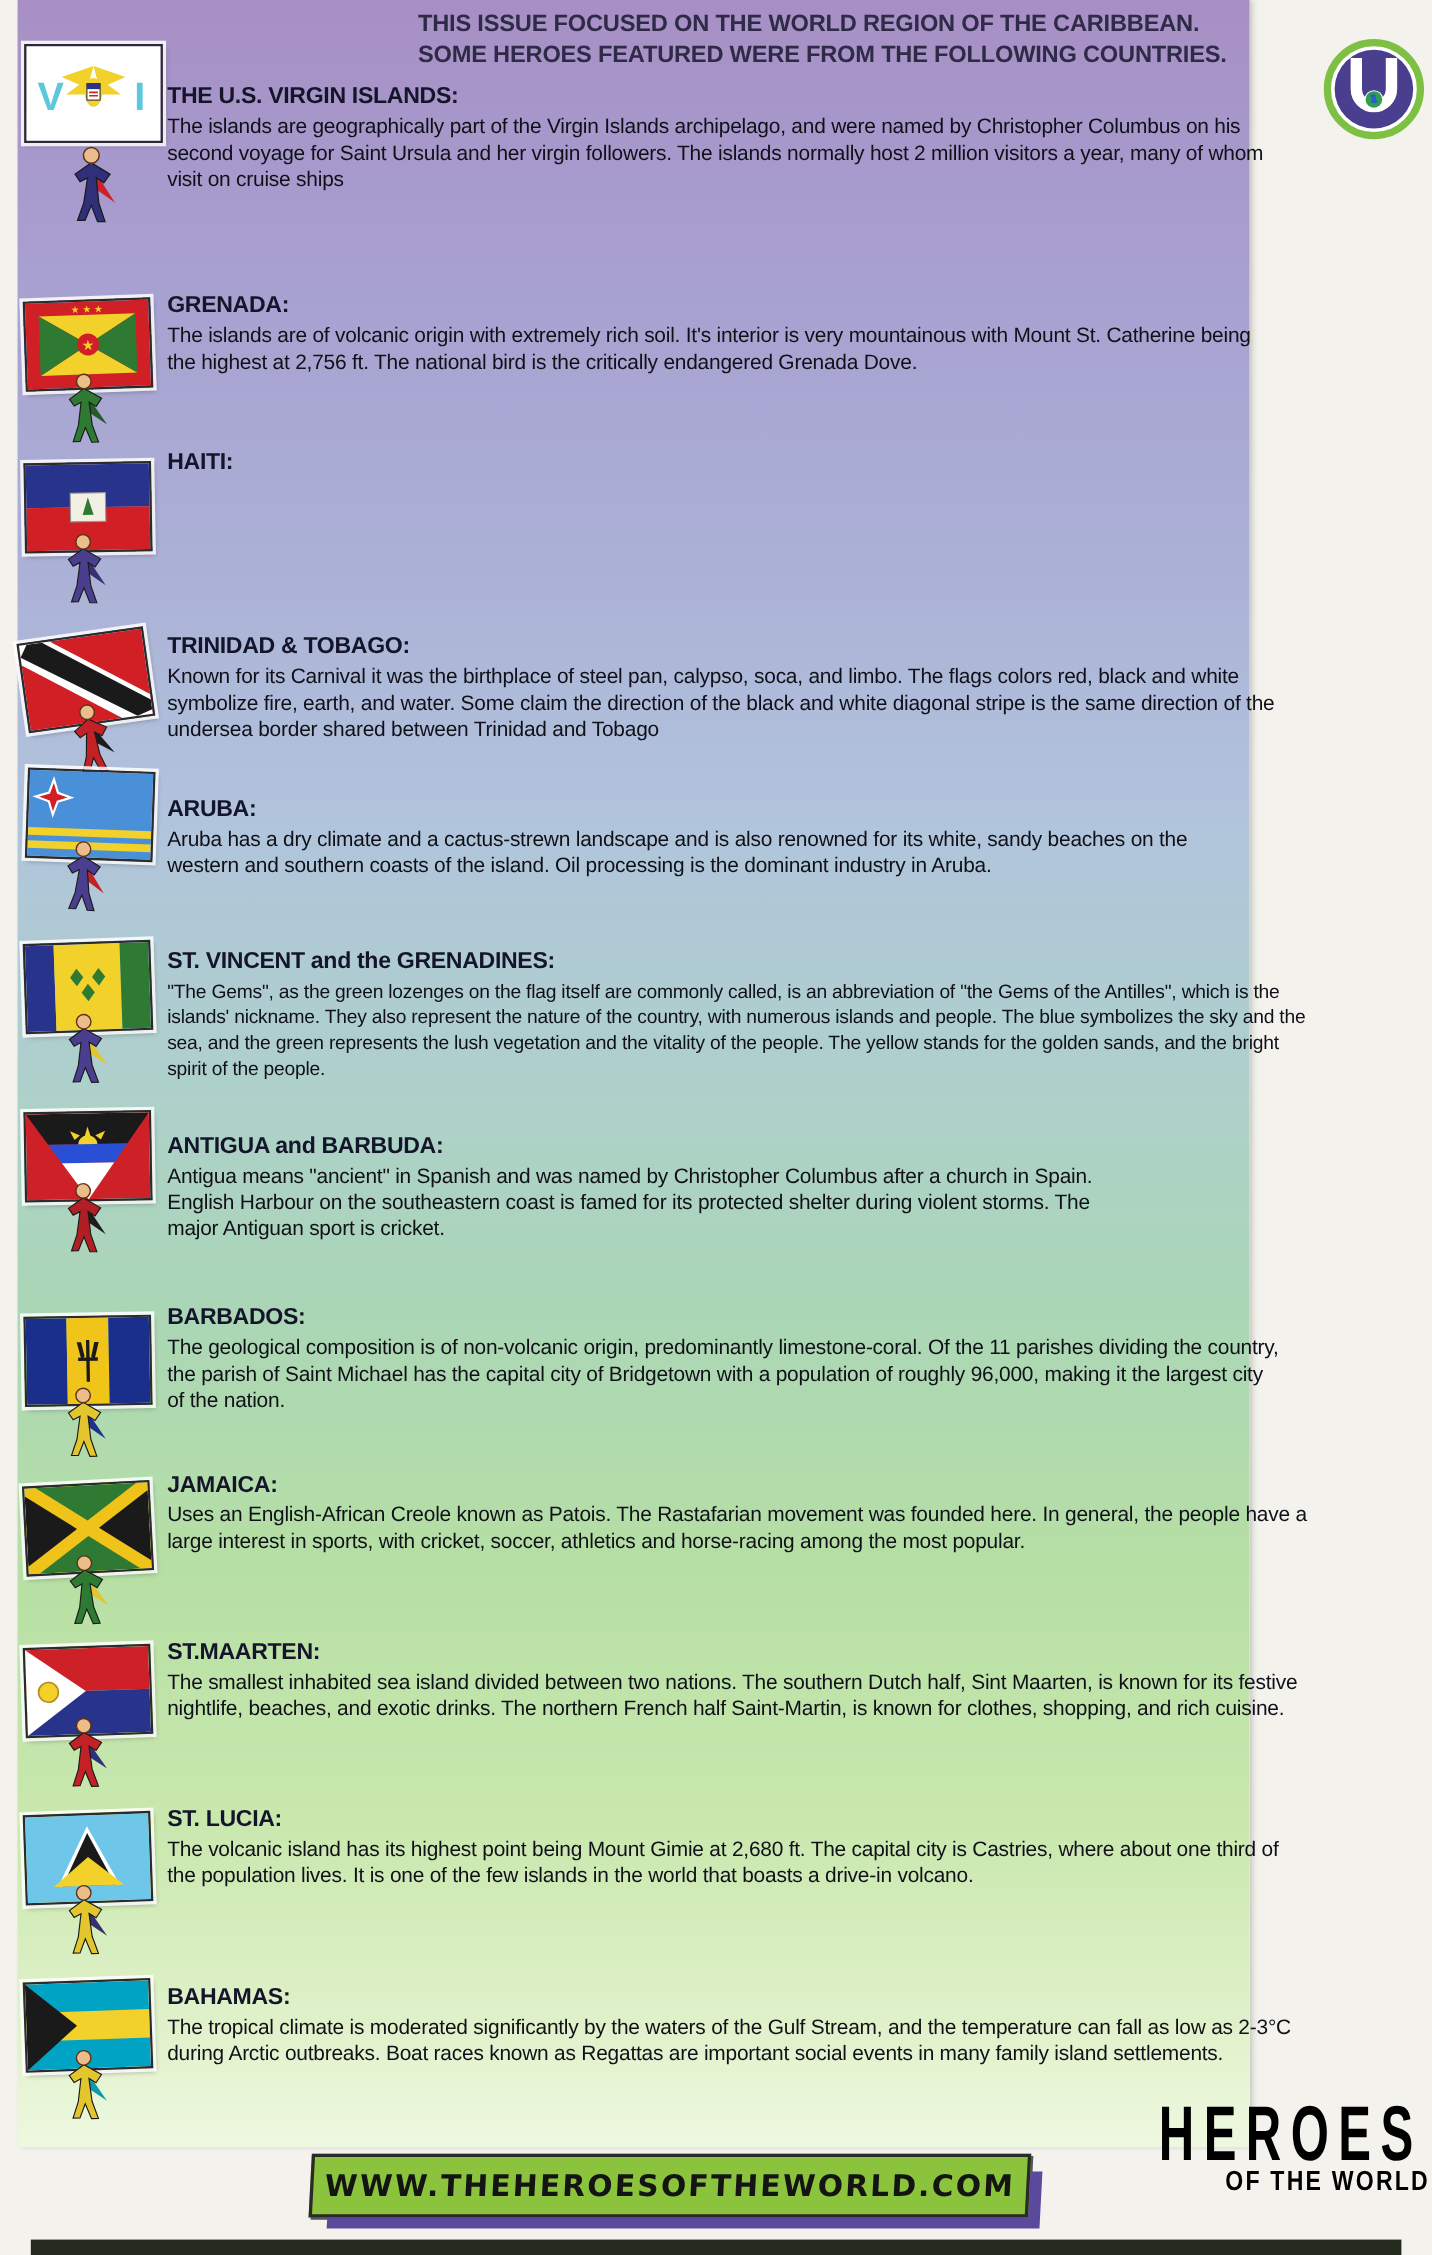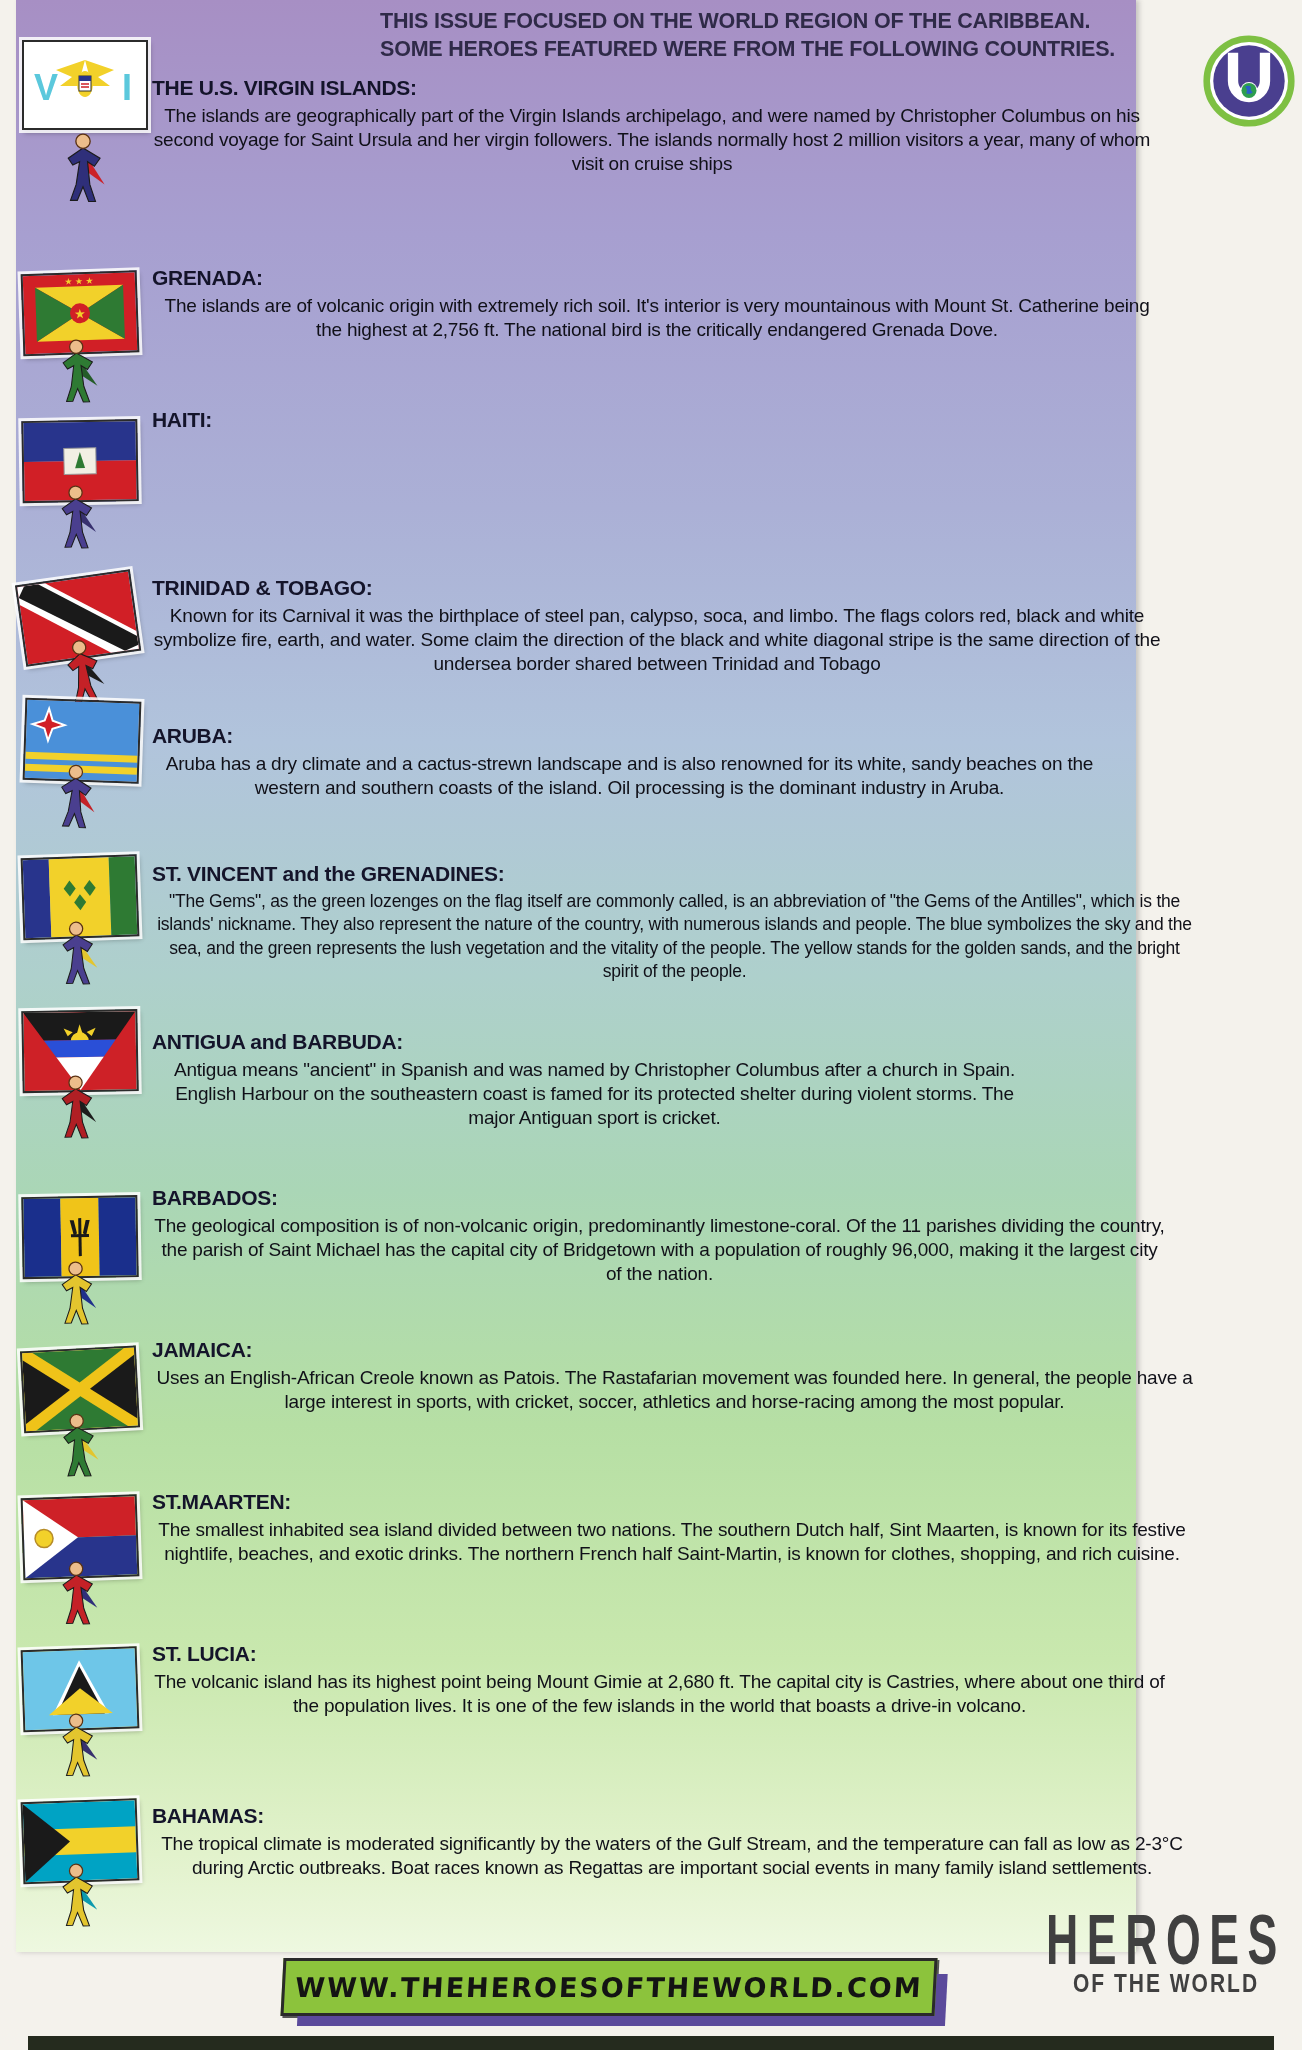--- a/index.html
+++ b/index.html
@@ -6,32 +6,32 @@
   .page{position:relative;width:1302px;height:2050px;background:#f4f2ec;overflow:hidden;
         font-family:"Liberation Sans",sans-serif;}
   .panel{position:absolute;left:16px;top:0;width:1120px;height:1952px;
         background:linear-gradient(180deg,#a78fc4 0%,#a79fd0 12%,#abb0d6 26%,#b1c4dc 38%,
                    #aed0cc 50%,#aad6b6 61%,#b6dfa4 73%,#c9e8ae 85%,#e2f2cc 95%,#eef8e0 100%);
         box-shadow:3px 0 5px rgba(60,60,60,.25);}
   .hdr{position:absolute;left:380px;top:8px;width:790px;text-align:left;
        font-weight:bold;font-size:21.5px;line-height:1.3;color:#2f2a48;letter-spacing:-0.2px;}
   section.country{position:absolute;left:152px;color:#101018;}
   section.country h2{margin:0 0 4px 0;font-size:21px;font-weight:bold;color:#14142a;letter-spacing:-0.3px;}
-  section.country p{margin:0;font-size:19px;line-height:1.26;letter-spacing:-0.2px;text-align:center;}
+  section.country p{margin:0;font-size:19px;line-height:1.26;letter-spacing:-0.2px;}
   .flagbox{position:absolute;width:130px;}
   .flag{display:block;border:2px solid #2b2b2b;
         box-shadow:0 0 0 3px rgba(255,255,255,.85),2px 3px 5px rgba(0,0,0,.3);}
   .hero-fig{position:absolute;}
   .badge{position:absolute;left:1202px;top:34px;width:94px;height:94px;}
   .web-banner{position:absolute;left:282px;top:1958px;width:648px;height:52px;
         background:#8cc33c;border:3px solid #2a2a2a;display:flex;align-items:center;justify-content:center;
         box-shadow:14px 13px 0 -3px #5b4a9b, 2px 2px 0 #555;
         font-family:"DejaVu Sans",sans-serif;font-weight:bold;font-size:27px;color:#141414;
         letter-spacing:2px;transform:skewX(-3deg);}
-  .heroes-logo{position:absolute;left:1032px;top:1898px;width:268px;text-align:center;color:#404040;}
+  .heroes-logo{position:absolute;left:1032px;top:1898px;width:268px;text-align:right;color:#000000;}
   .heroes-title{font-size:47px;font-weight:bold;letter-spacing:9px;height:74px;
         transform:scale(.95,1.5);transform-origin:top center;white-space:nowrap;}
   .heroes-sub{font-size:21px;font-weight:bold;letter-spacing:2px;transform:scaleY(1.2);}
   .bottom-strip{position:absolute;left:28px;top:2036px;width:1246px;height:14px;background:#252b1e;}
 </style>
 </head>
 <body>
 
 <div class="page">
   <div class="panel"></div>

